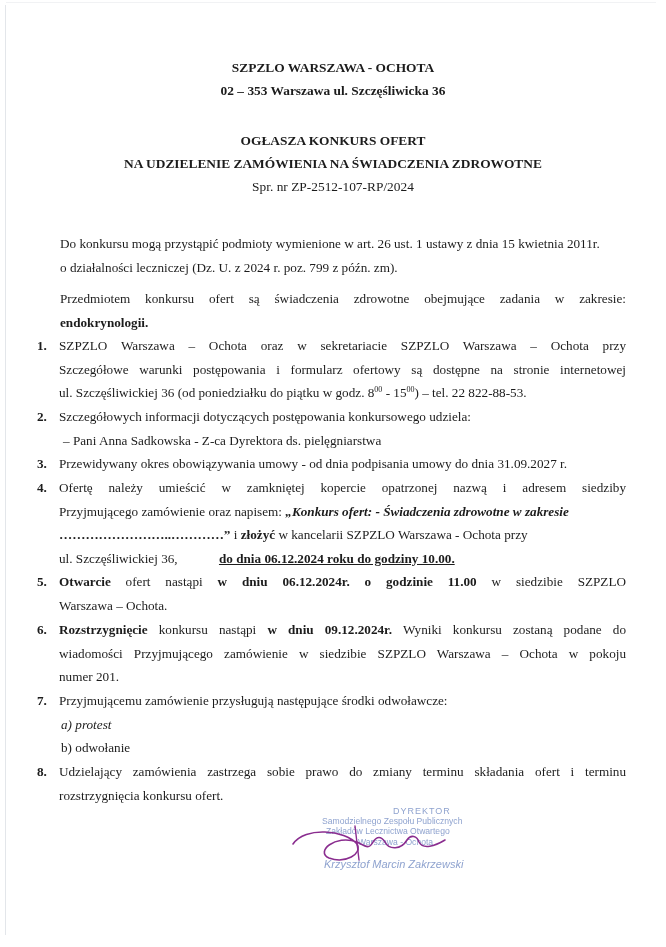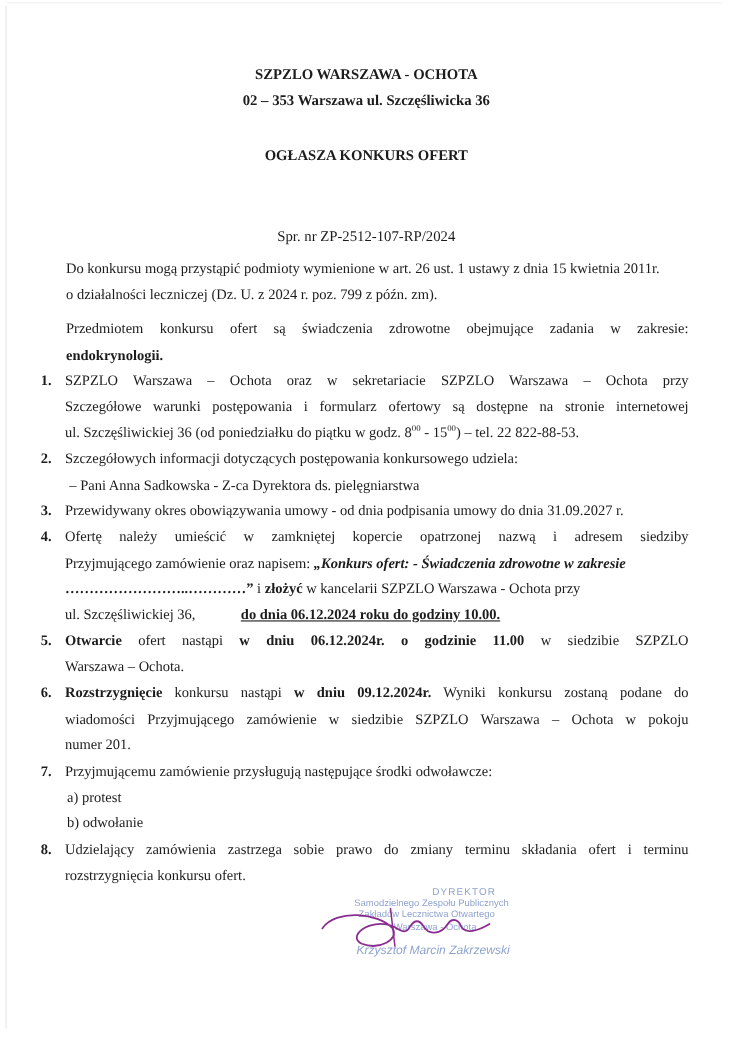--- a/index.html
+++ b/index.html
@@ -7,21 +7,21 @@
          font-family:"Liberation Serif", "DejaVu Serif", serif; color:#1c1c1c; }
   .page { position:absolute; left:0; top:0; width:666px; height:947px; background:#fff; }
   .edge { position:absolute; left:5px; top:5px; width:1px; height:930px; background:#e3e6ea; }
   .topedge { position:absolute; left:6px; top:2px; width:650px; height:1px; background:#f1f2f4; }
 
   .header { position:absolute; left:0; width:666px; text-align:center; font-weight:bold; font-size:13.4px; }
   .h1 { top:60px; }
   .h2 { top:83px; }
   .h3 { top:133px; }
   .h4 { top:156px; }
-  .h5 { top:179px; font-weight:normal;margin-top:28px; }
+  .h5 { top:179px; font-weight:normal; }
 
   .p { position:absolute; left:60px; width:566px; font-size:13.2px; line-height:23.5px; }
 
   .item { position:absolute; left:37px; width:589px; font-size:13.2px; line-height:23.5px; }
   .num { position:absolute; left:0; top:0; width:22px; font-weight:bold; }
   .body { position:absolute; left:22px; width:567px; }
   .line { display:block; white-space:nowrap; }
   .jl { display:block; text-align:justify; text-align-last:justify; white-space:normal; }
   b { font-weight:bold; }
   .ital { font-style:italic; font-weight:bold; }
@@ -40,20 +40,21 @@
 </head>
 <body>
 
 <div class="page">
   <div class="edge"></div>
   <div class="topedge"></div>
 
   <div class="header h1">SZPZLO WARSZAWA - OCHOTA</div>
   <div class="header h2">02 – 353 Warszawa ul. Szczęśliwicka 36</div>
   <div class="header h3">OGŁASZA KONKURS OFERT</div>
+  <div class="header h4">NA UDZIELENIE ZAMÓWIENIA NA ŚWIADCZENIA ZDROWOTNE</div>
   <div class="header h5">Spr. nr ZP-2512-107-RP/2024</div>
 
   <div class="p" style="top:232px;">
     <span class="line">Do konkursu mogą przystąpić podmioty wymienione w art. 26 ust. 1 ustawy z dnia 15 kwietnia 2011r.</span>
     <span class="line">o działalności leczniczej (Dz. U. z 2024 r. poz. 799 z późn. zm).</span>
   </div>
 
   <div class="p" style="top:287px;">
     <span class="jl">Przedmiotem konkursu ofert są świadczenia zdrowotne obejmujące zadania w zakresie:</span>
     <span class="line"><b>endokrynologii.</b></span>
@@ -107,21 +108,21 @@
       <span class="jl"><b>Rozstrzygnięcie</b><span> konkursu nastąpi </span><b>w dniu 09.12.2024r.</b><span> Wyniki konkursu zostaną podane do</span></span>
       <span class="jl">wiadomości Przyjmującego zamówienie w siedzibie SZPZLO Warszawa – Ochota w pokoju</span>
       <span class="line">numer 201.</span>
     </div>
   </div>
 
   <div class="item" style="top:689px;">
     <span class="num">7.</span>
     <div class="body">
       <span class="line">Przyjmującemu zamówienie przysługują następujące środki odwoławcze:</span>
-      <span class="line" style="padding-left:2px;">a) protest</span>
+      <span class="line" style="padding-left:2px;font-style:italic;">a) protest</span>
       <span class="line" style="padding-left:2px;">b) odwołanie</span>
     </div>
   </div>
 
   <div class="item" style="top:760px;">
     <span class="num">8.</span>
     <div class="body">
       <span class="jl">Udzielający zamówienia zastrzega sobie prawo do zmiany terminu składania ofert i terminu</span>
       <span class="line">rozstrzygnięcia konkursu ofert.</span>
     </div>

